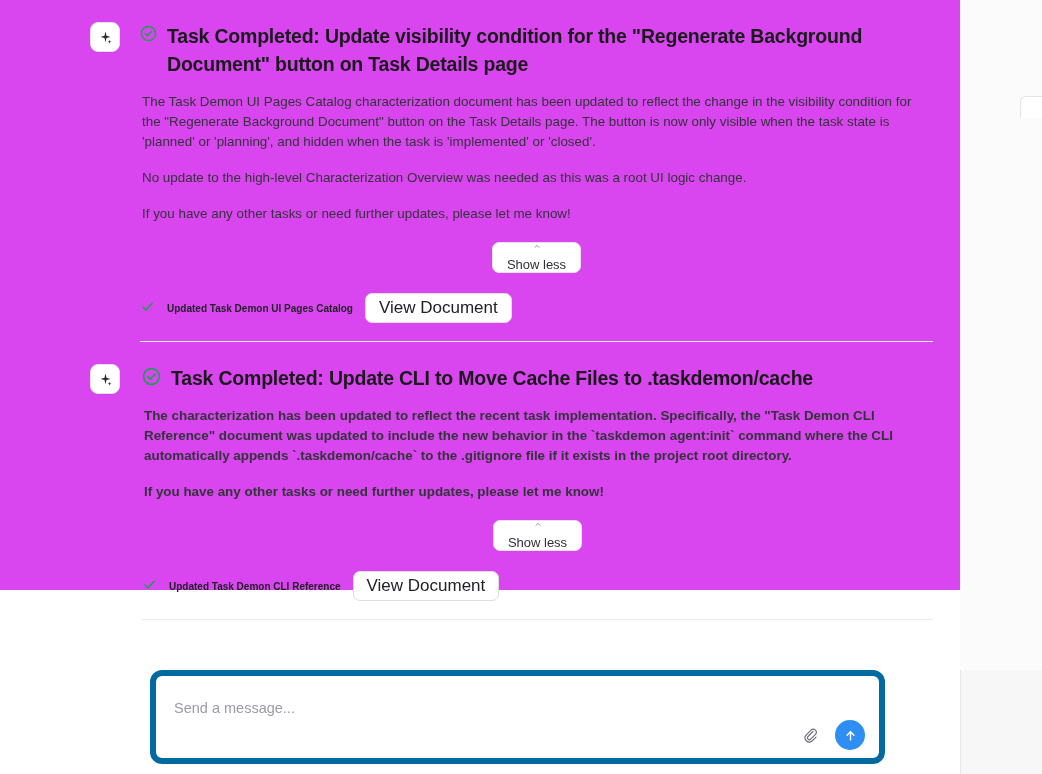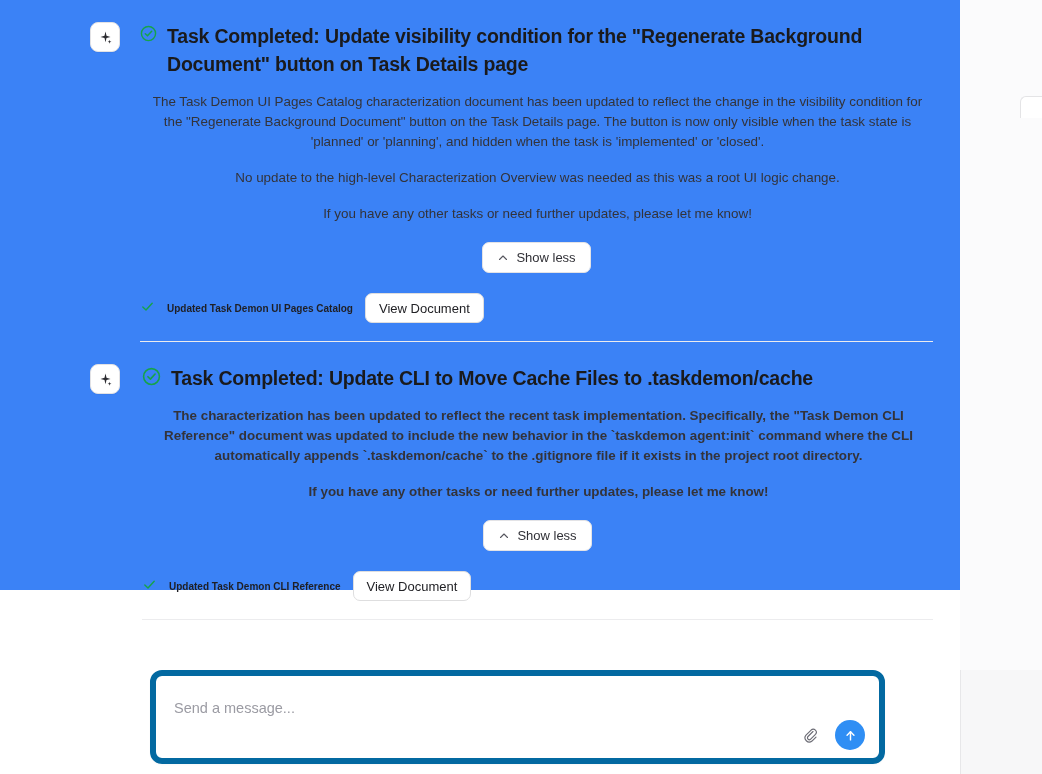--- a/index.html
+++ b/index.html
@@ -9,21 +9,21 @@
     width: 1042px;
     height: 774px;
     background: #ffffff;
     font-family: "Liberation Sans", sans-serif;
     overflow: hidden;
   }
   #app {
     position: relative;
     width: 1042px;
     height: 590px;
-    background: #3b82f6;
+    background: #d946ef;
   }
 
   
   .right-rail {
     position: absolute;
     top: 0; right: 0;
     width: 82px;
     height: 774px;
     background: #f7f7f8;
     border-left: 1px solid #e7e7e9;
@@ -107,21 +107,20 @@
     font-size: 19.5px;
     font-weight: bold;
     color: #1a1a1c;
     line-height: 28px;
     letter-spacing: -0.2px;
     margin: 0;
   }
   .msg-body {
     margin-left: 2px;
     padding-left: 0px;
-    text-align: center;
   }
   .para {
     font-size: 13.4px;
     line-height: 20px;
     color: #33333a;
     margin: 0 0 16px 0;
   }
   .para:last-child { margin-bottom: 0; }
 
   .show-less-wrap {
@@ -134,20 +133,21 @@
     align-items: center;
     gap: 7px;
     height: 31px;
     padding: 0 14px;
     border: 1px solid #e3e3e6;
     border-radius: 7px;
     background: #ffffff;
     font-size: 13px;
     color: #303036;
     cursor: pointer;
+    flex-direction: column;
   }
 
   .attach-row {
     display: flex;
     align-items: center;
     gap: 12px;
     margin-top: 20px;
     padding-top: 0px;
   }
   .attach-check { flex: 0 0 auto; }
@@ -155,21 +155,21 @@
     font-size: 10px;
     font-weight: bold;
     color: #1f1f24;
   }
   .view-doc-btn {
     height: 30px;
     padding: 0 13px;
     border: 1px solid #dededf;
     border-radius: 7px;
     background: #ffffff;
-    font-size: 13px;
+    font-size: 17px;
     color: #222226;
     cursor: pointer;
   }
 
   
   .composer {
     position: absolute;
     left: 150px;
     top: 670px;
     width: 735px;

